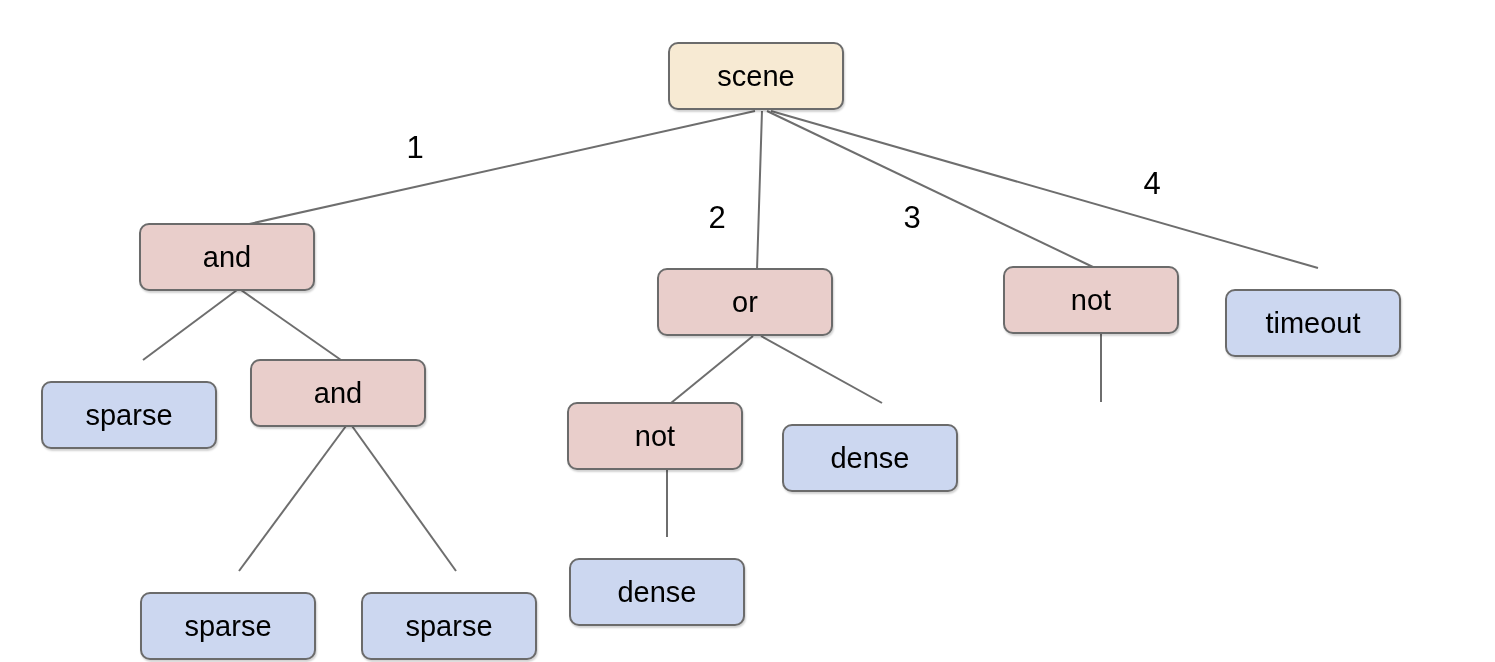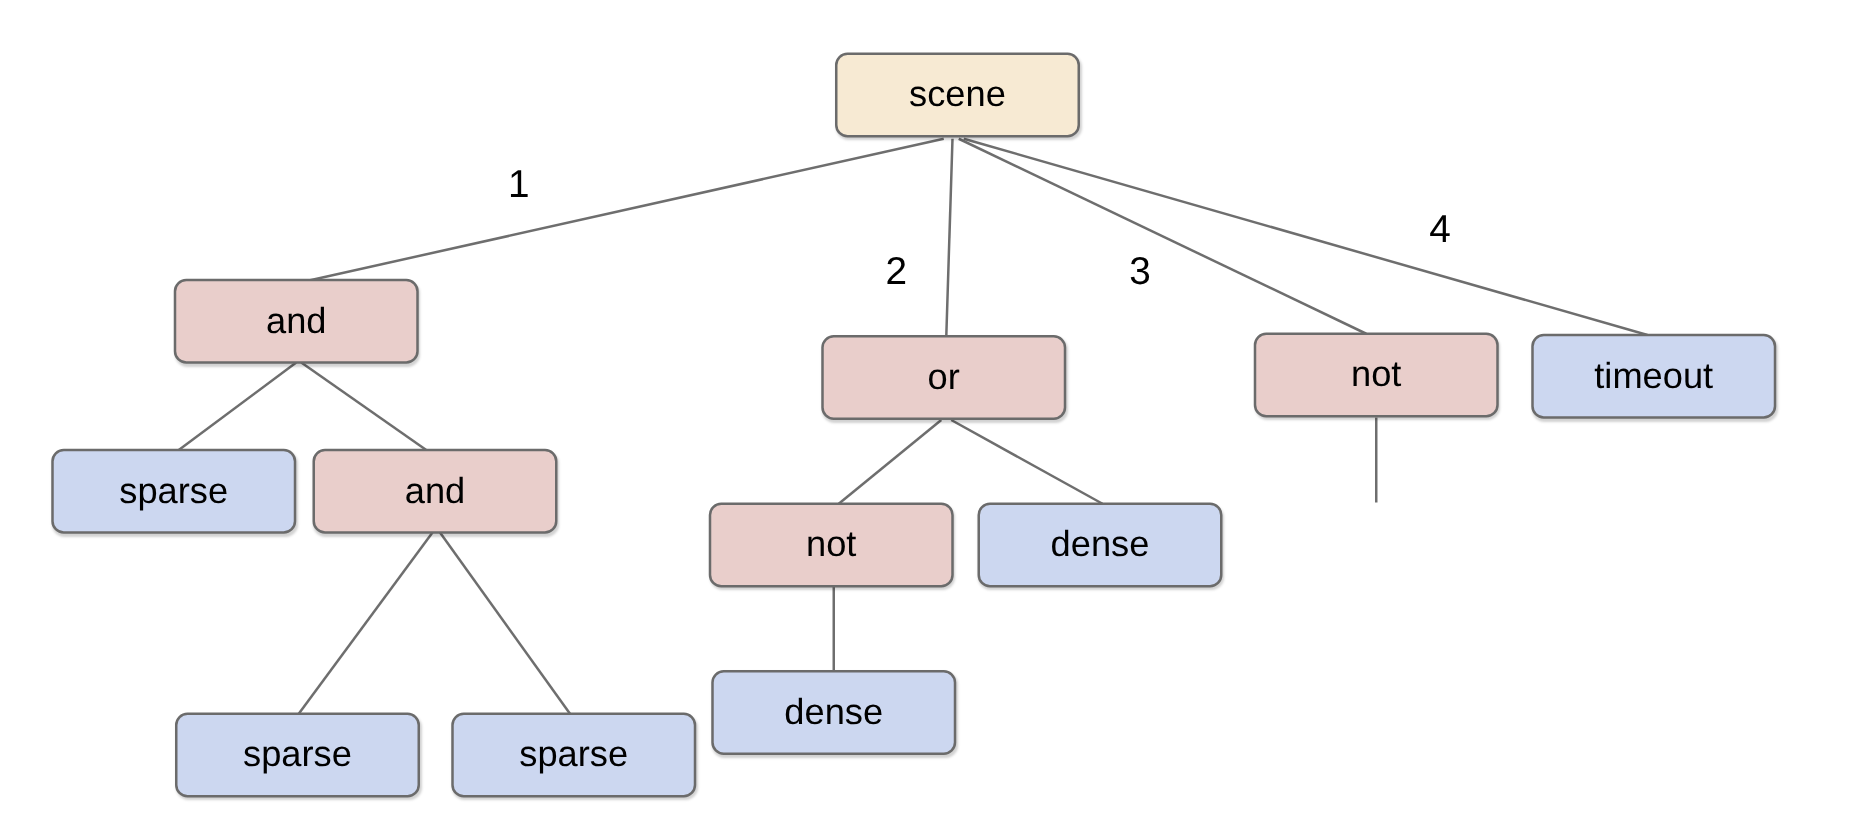--- a/index.html
+++ b/index.html
@@ -21,35 +21,35 @@
     top: 0;
     width: 1495px;
     height: 662px;
   }
   svg.edges line {
     stroke: var(--edge-line, #6e6e6e);
     stroke-width: 2;
   }
   .node {
     position: absolute;
-    width: 196px;
+    width: 176px;
     height: 68px;
     box-sizing: border-box;
     border: 2px solid var(--node-border, #6b6b6b);
     border-radius: 10px;
     display: flex;
     align-items: center;
     justify-content: center;
     font-size: 29px;
     color: var(--text, #000);
     box-shadow: 1px 2px 2px rgba(0,0,0,0.18);
   }
   .node.root     { background: var(--root-fill, #f7ead3); }
   .node.operator { background: var(--operator-fill, #e9cecb); }
-  .node.leaf     { background: var(--leaf-fill, #ccd7f0); }
+  .node.leaf     { background: var(--leaf-fill, #ccd7f0); margin-top: 22px; }
   .edge-label {
     position: absolute;
     transform: translate(-50%, -50%);
     font-size: 31px;
     color: var(--text, #000);
     line-height: 1;
   }
 </style>
 </head>
 <body>

